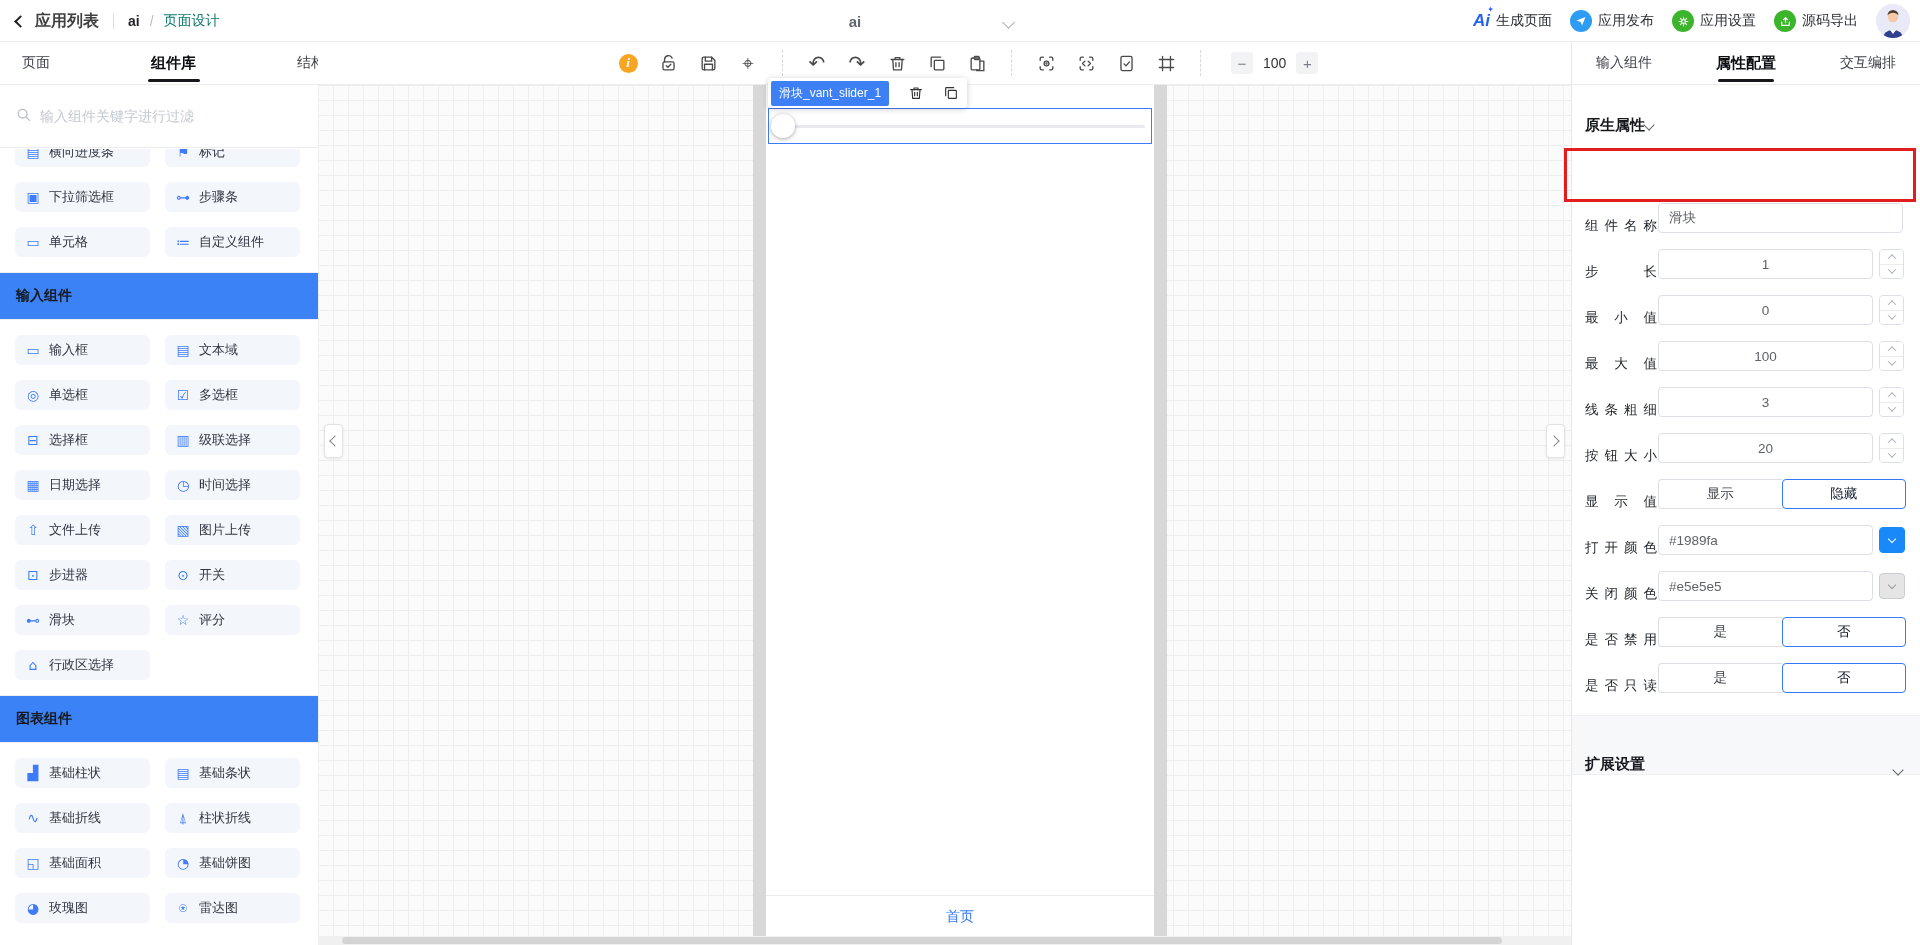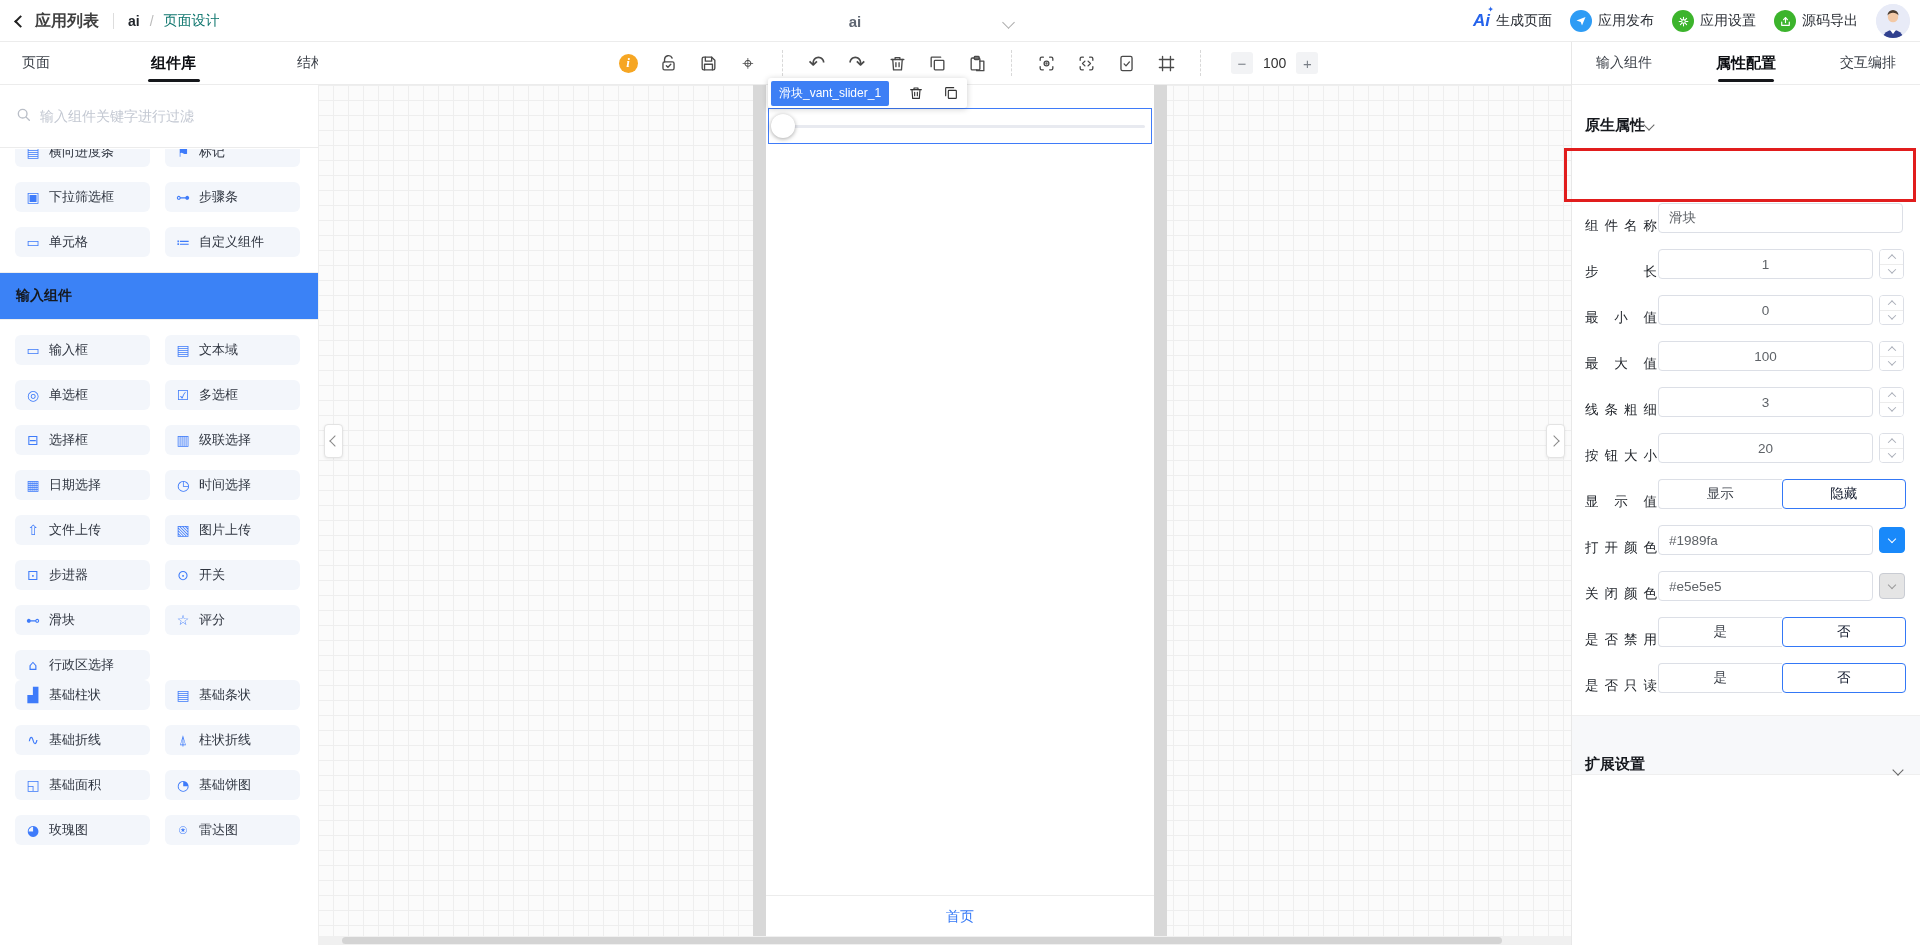--- a/index.html
+++ b/index.html
@@ -275,20 +275,24 @@
           </div>
           <div class="chip">
             <span class="chip-ic">☆</span>
             <span class="chip-lb">评分</span>
           </div>
           <div class="chip">
             <span class="chip-ic">⌂</span>
             <span class="chip-lb">行政区选择</span>
           </div>
         </div>
+      <div class="band">
+        <span class="band-t">图表组件</span>
+        <span class="chev"></span>
+      </div>
       <div class="chip-grid" id="chart-grid">
           <div class="chip">
             <span class="chip-ic">▟</span>
             <span class="chip-lb">基础柱状</span>
           </div>
           <div class="chip">
             <span class="chip-ic">▤</span>
             <span class="chip-lb">基础条状</span>
           </div>
           <div class="chip">

